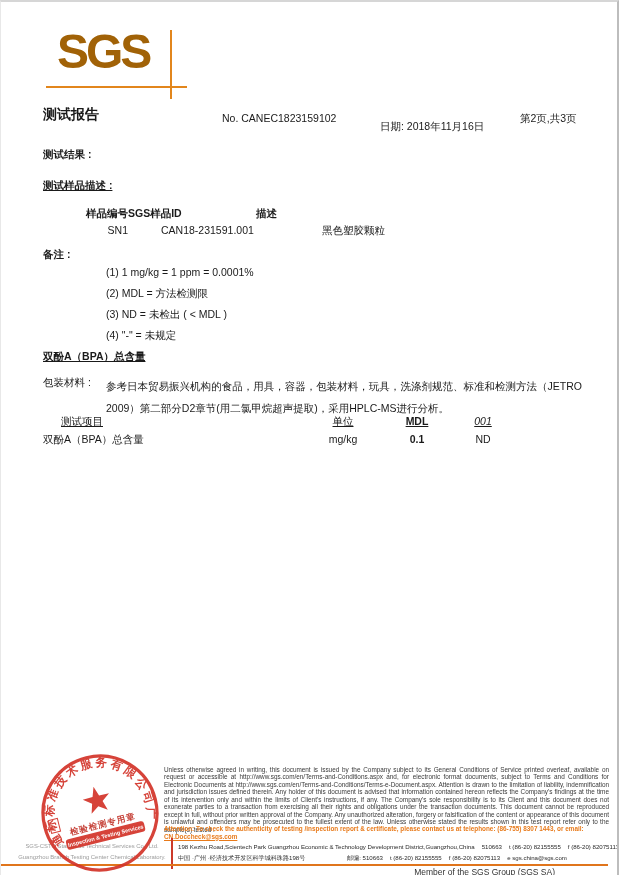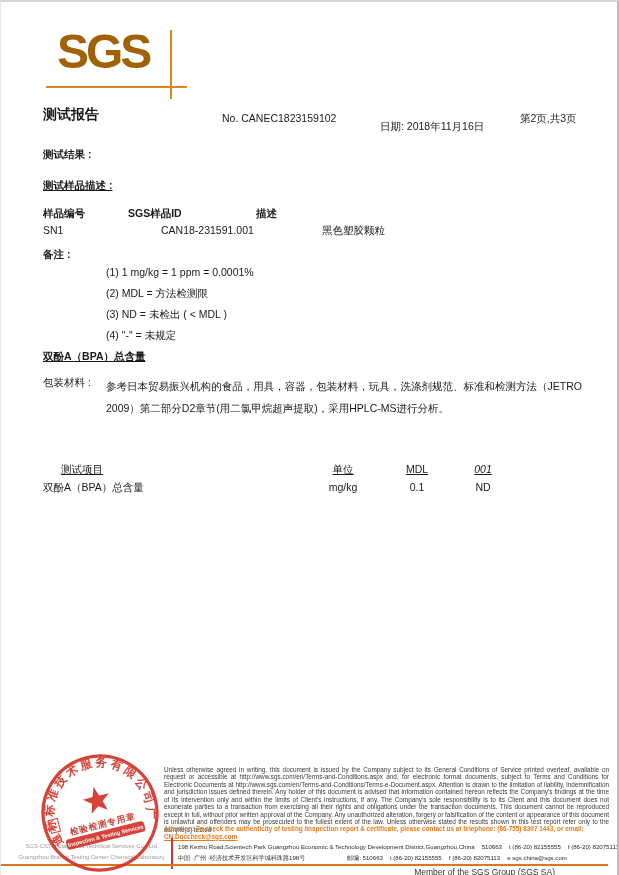--- a/index.html
+++ b/index.html
@@ -21,36 +21,36 @@
   .report-pages{position:absolute;left:519px;top:110px;font-size:10.5px;}
   
   .lbl{font-size:10.5px;font-weight:bold;}
   .txt{font-size:10.5px;}
   .u{text-decoration:underline;}
   .results-label{position:absolute;left:42px;top:146px;}
   .sample-desc-label{position:absolute;left:42px;top:177px;}
   .sample-header,.sample-row{position:absolute;left:42px;display:flex;}
   .sample-header{top:205px;}
   .sample-row{top:222px;gap:33px;}
-  .sc1{width:85px;text-align:left;}
+  .sc1{width:85px;text-align:right;}
   .sc2{width:118px;text-align:left;}
   .sc3{margin-left:10px;text-align:left;}
   .notes-label{position:absolute;left:42px;top:246px;}
   .note{position:absolute;left:105px;font-size:10.5px;}
   .n0{top:264px;} .n1{top:285px;} .n2{top:306px;} .n3{top:327px;}
   .bpa-heading{position:absolute;left:42px;top:348px;font-size:10.5px;font-weight:bold;text-decoration:underline;}
   .method-label{position:absolute;left:42px;top:374px;font-size:10.5px;}
   .method-text{position:absolute;left:105px;top:374px;width:476px;font-size:10.5px;line-height:21.5px;text-align:justify;}
-  .result-header,.result-row{position:absolute;left:42px;width:555px;display:flex;font-size:10.5px;margin-top:48px;}
+  .result-header,.result-row{position:absolute;left:42px;width:555px;display:flex;font-size:10.5px;}
   .result-header{top:413px;}
   .result-row{top:431px;}
   .rc-name{width:270px;padding-left:18px;box-sizing:border-box;}
   .result-row .rc-name{padding-left:0;}
   .rc-unit{width:60px;text-align:center;}
-  .rc-mdl{width:48px;text-align:center;margin-left:20px;}
+  .rc-mdl{width:48px;text-align:center;margin-left:20px;font-weight:bold;}
   .rc-001{width:48px;text-align:center;margin-left:18px;}
   .italic{font-style:italic;}
   
   .legal-text{position:absolute;left:163px;top:764px;width:445px;font-size:6.4px;line-height:7.45px;
     text-align:justify;color:#3a3a3a;}
   .attention-text{position:absolute;left:163px;top:823px;width:445px;font-size:6.4px;line-height:7.6px;
     color:#e87a1a;font-weight:bold;}
   .company-block{position:absolute;left:16px;top:839px;width:150px;text-align:center;
     font-size:5.9px;line-height:11px;color:#9b9b9b;}
   .red-divider{position:absolute;left:170px;top:836px;width:2px;height:31px;background:#cc3a2a;}

